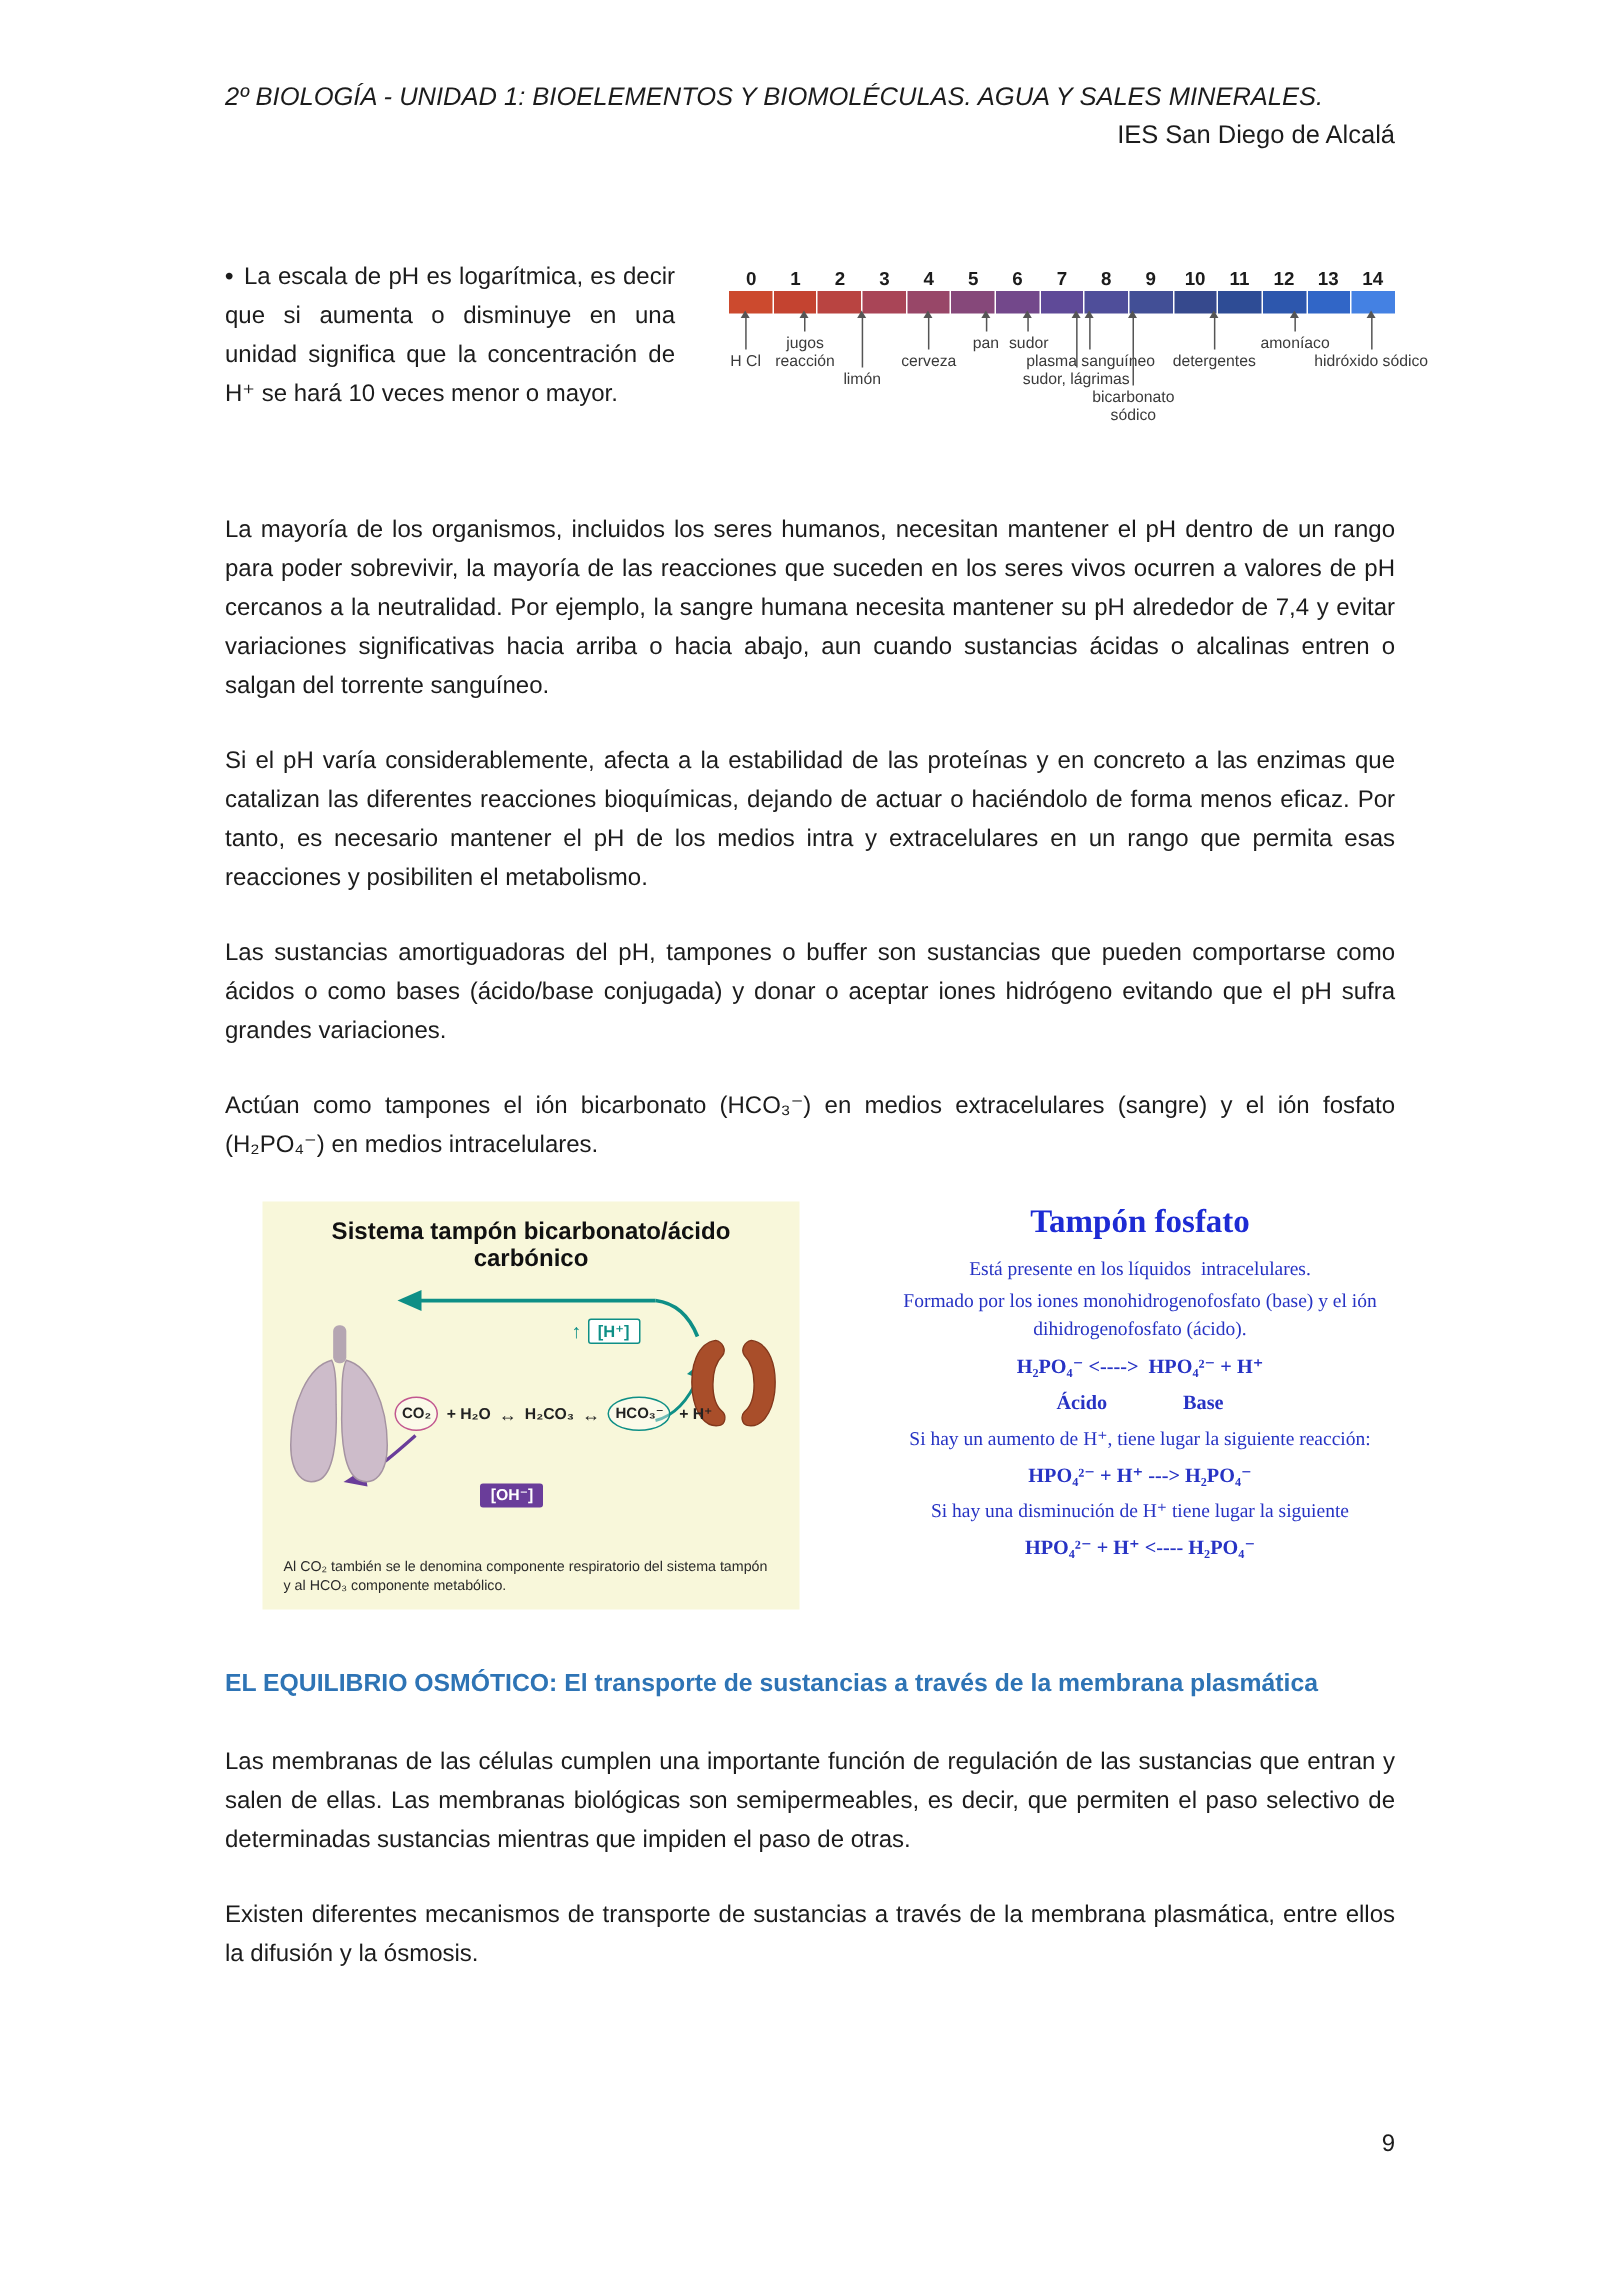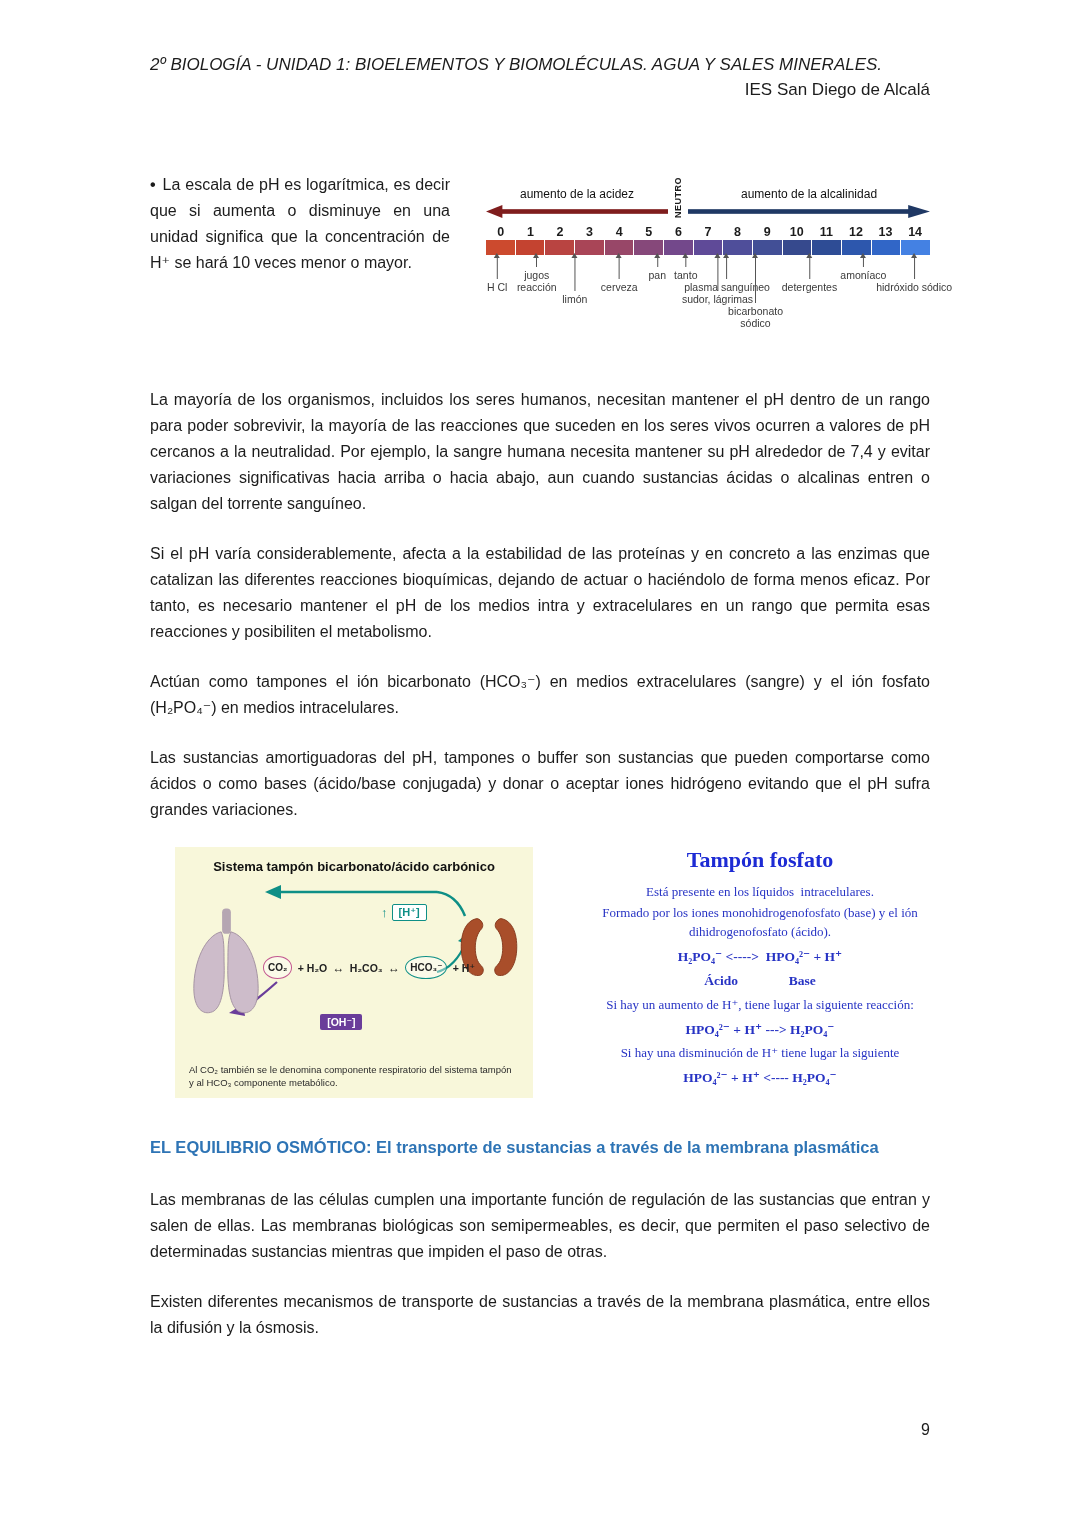--- a/index.html
+++ b/index.html
@@ -45,21 +45,21 @@
 
   
   .body-text { margin-top:30px; }
   .body-text p { font-size:16px; line-height:26px; text-align:justify; margin-bottom:24px; }
   b { font-weight:400; }
 
   
   .figures-row { display:flex; justify-content:space-between; align-items:flex-start;
                  margin-top:6px; padding-left:25px; }
   .bicarb-figure { width:358px; background:var(--bicarb-bg,#f8f7da); padding:12px 10px 8px; }
-  .bicarb-title { font-size:13px; font-weight:bold; text-align:center; color:#111; }
+  .bicarb-title { font-size:16px; font-weight:bold; text-align:center; color:#111; }
   .bicarb-canvas { position:relative; height:178px; margin-top:6px; }
   .lungs   { position:absolute; left:2px; top:26px; width:78px; height:118px; }
   .kidneys { position:absolute; right:2px; top:30px; width:64px; height:94px; }
   .bicarb-overlay { position:absolute; inset:0; width:100%; height:100%; }
   .hplus-wrap { position:absolute; top:24px; left:58%; display:flex; align-items:center; gap:4px; }
   .tiny-arrow { font-size:13px; font-weight:bold; }
   .tiny-arrow.teal { color:#0e8f86; }
   .hplus-box { border:1.5px solid #0e8f86; color:#0e8f86; font-size:11px; font-weight:bold;
                padding:1px 6px; background:#fff; border-radius:2px; }
   .eq-row { position:absolute; top:76px; left:78px; right:48px; display:flex; align-items:center;
@@ -89,37 +89,20 @@
 
   <header class="doc-header">
     <div class="header-line1">2º BIOLOGÍA - UNIDAD 1: BIOELEMENTOS Y BIOMOLÉCULAS. AGUA Y SALES MINERALES.</div>
     <div class="header-line2">IES San Diego de Alcalá</div>
   </header>
 
   <section class="top-row">
     <div class="bullet-para"><span class="bullet">•</span><span class="bullet-text"><span>La escala de pH es logarítmica, es decir que si aumenta o disminuye en una unidad significa que la concentración de H⁺ se hará 10 veces menor o mayor.</span></span></div>
 
     <div class="ph-diagram">
-      <div class="ph-arrows-row">
-        <div class="arrow-block acid">
-          <div class="arrow-label">aumento de la acidez</div>
-          <svg class="scale-arrow" viewBox="0 0 200 14" preserveAspectRatio="none">
-            <polygon points="0,7 18,0 18,14" fill="var(--acid,#7f1d1d)"></polygon>
-            <rect x="16" y="4.5" width="184" height="5" fill="var(--acid,#7f1d1d)"></rect>
-          </svg>
-        </div>
-        <div class="neutro">NEUTRO</div>
-        <div class="arrow-block alk">
-          <div class="arrow-label">aumento de la alcalinidad</div>
-          <svg class="scale-arrow" viewBox="0 0 200 14" preserveAspectRatio="none">
-            <rect x="0" y="4.5" width="184" height="5" fill="var(--alk,#1f3864)"></rect>
-            <polygon points="200,7 182,0 182,14" fill="var(--alk,#1f3864)"></polygon>
-          </svg>
-        </div>
-      </div>
       <div class="ph-tick-row">
           <span class="ph-tick">0</span>
           <span class="ph-tick">1</span>
           <span class="ph-tick">2</span>
           <span class="ph-tick">3</span>
           <span class="ph-tick">4</span>
           <span class="ph-tick">5</span>
           <span class="ph-tick">6</span>
           <span class="ph-tick">7</span>
           <span class="ph-tick">8</span>
@@ -163,21 +146,21 @@
           <div class="ph-item row-2" style="left: 30%;">
             <span class="ph-up-arrow"></span>
             <span class="ph-sub-label">cerveza</span>
           </div>
           <div class="ph-item row-1" style="left: 38.57%;">
             <span class="ph-up-arrow"></span>
             <span class="ph-sub-label">pan</span>
           </div>
           <div class="ph-item row-1" style="left: 45%;">
             <span class="ph-up-arrow"></span>
-            <span class="ph-sub-label">tanto</span>
+            <span class="ph-sub-label">sudor</span>
           </div>
           <div class="ph-item row-2" style="left: 54.29%;">
             <span class="ph-up-arrow"></span>
             <span class="ph-sub-label">plasma sanguíneo</span>
           </div>
           <div class="ph-item row-3" style="left: 52.14%;">
             <span class="ph-up-arrow"></span>
             <span class="ph-sub-label">sudor, lágrimas</span>
           </div>
           <div class="ph-item row-4" style="left: 60.71%;">
@@ -196,22 +179,22 @@
             <span class="ph-up-arrow"></span>
             <span class="ph-sub-label">hidróxido sódico</span>
           </div>
         </div>
     </div>
   </section>
 
   <section class="body-text">
     <p><span>La mayoría de los organismos, incluidos los seres humanos, necesitan mantener el pH dentro de un rango para poder sobrevivir,  la mayoría de las reacciones que suceden en los seres vivos ocurren a valores de pH </span><b>cercanos a la neutralidad</b><span>. Por ejemplo, la </span><b>sangre humana</b><span> necesita mantener su </span><b>pH</b><span> alrededor de </span><b>7,4</b><span> y evitar variaciones significativas hacia arriba o hacia abajo, aun cuando sustancias ácidas o alcalinas entren o salgan del torrente sanguíneo.</span></p>
     <p><span>Si el pH varía considerablemente, afecta a la estabilidad de las </span><b>proteínas</b><span> y en concreto a las </span><b>enzimas</b><span> que catalizan las diferentes reacciones bioquímicas, dejando de actuar o haciéndolo de forma menos eficaz. Por tanto, es necesario mantener el pH de los medios intra y extracelulares en un rango que permita esas reacciones y posibiliten el metabolismo.</span></p>
+    <p><span>Las </span><b>sustancias amortiguadoras del pH</b><span>, </span><b>tampones</b><span> o </span><b>buffer</b><span> son sustancias que pueden comportarse como ácidos o como bases (ácido/base conjugada) y donar o aceptar iones hidrógeno evitando que el pH sufra grandes variaciones.</span></p>
     <p><span>Actúan como tampones el </span><b>ión bicarbonato</b><span> (HCO₃⁻) en </span><b>medios extracelulares</b><b> (sangre)</b><span> y el </span><b>ión fosfato</b><span> (H₂PO₄⁻) en </span><b>medios intracelulares</b><span>.</span></p>
-    <p><span>Las </span><b>sustancias amortiguadoras del pH</b><span>, </span><b>tampones</b><span> o </span><b>buffer</b><span> son sustancias que pueden comportarse como ácidos o como bases (ácido/base conjugada) y donar o aceptar iones hidrógeno evitando que el pH sufra grandes variaciones.</span></p>
   </section>
 
   <section class="figures-row">
 
     <figure class="bicarb-figure">
       <div class="bicarb-title">Sistema tampón bicarbonato/ácido carbónico</div>
       <div class="bicarb-canvas">
         <svg class="bicarb-overlay" viewBox="0 0 338 178" preserveAspectRatio="none">
           <line x1="94" y1="12" x2="252" y2="12" stroke="#0e8f86" stroke-width="2.5"></line>
           <polygon points="80,12 96,5 96,19" fill="#0e8f86"></polygon>

